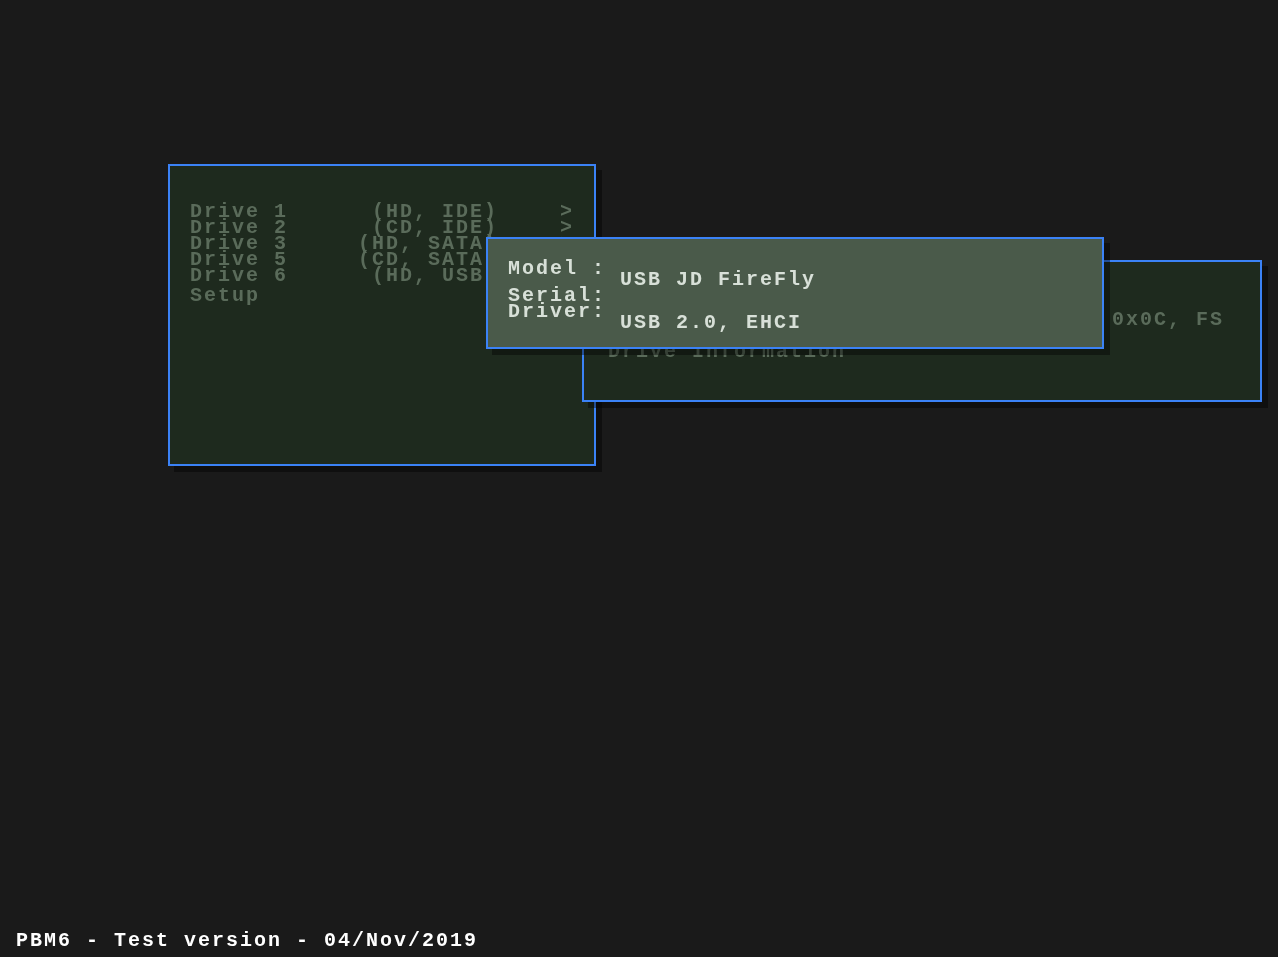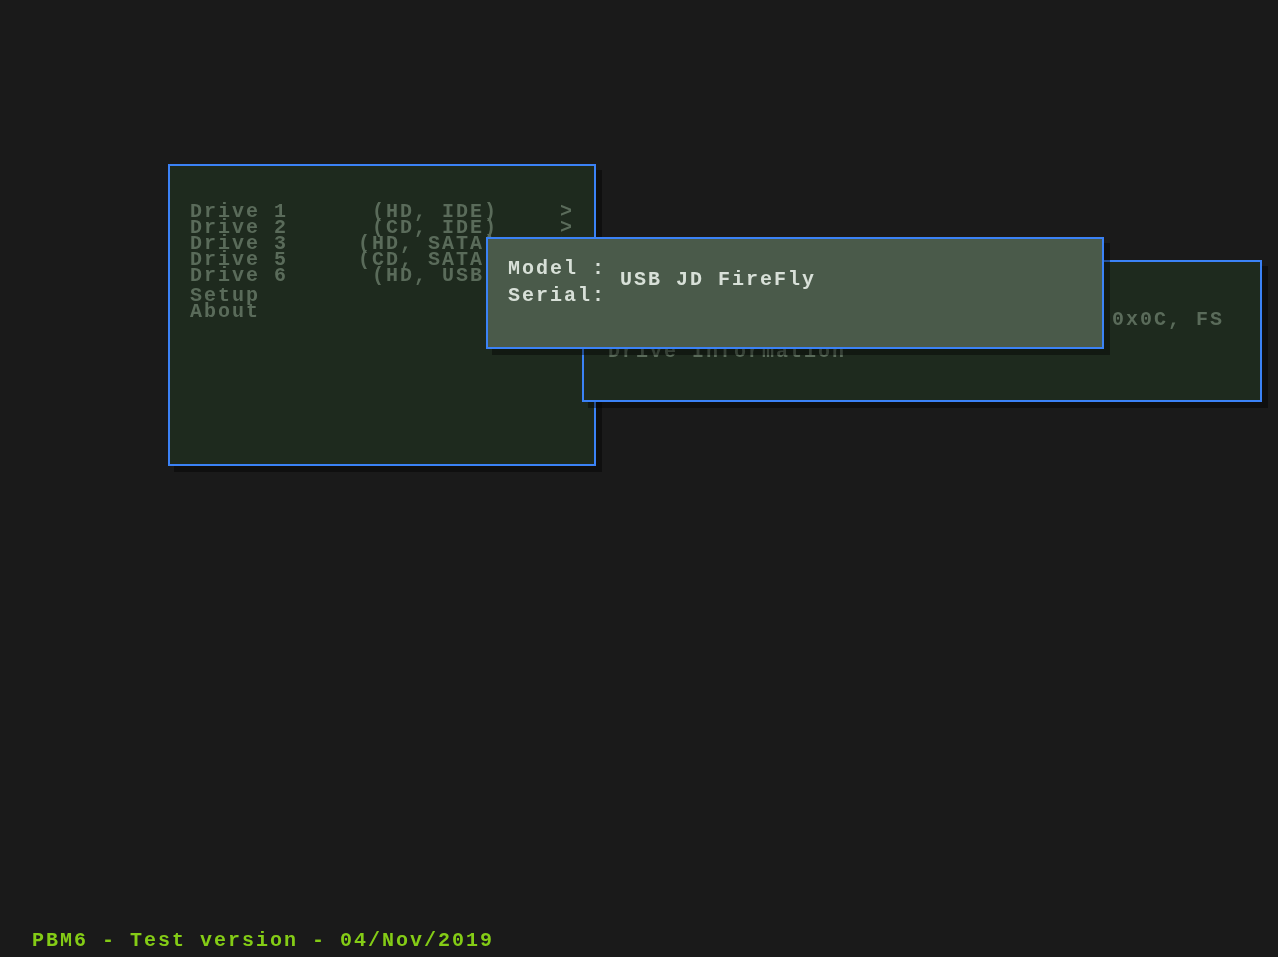--- a/index.html
+++ b/index.html
@@ -76,22 +76,22 @@
     color: #d8e0d8;
     line-height: 16px;
     white-space: pre;
     display: flex;
   }
   .info-label { width: 112px; white-space: pre; }
   .info-value { color: #d8e0d8; margin-top: 11px; }
   .footer {
     position: absolute;
     bottom: 5px;
-    left: 32px;
-    color: #84cc16;
+    left: 16px;
+    color: #ffffff;
     white-space: pre;
     text-align: center;
   }
 </style>
 </head>
 <body>
 
 <div class="panel main-panel">
   <div class="drive-row">
     <span class="drive-text"><span>Drive 1</span>      <span>(HD, IDE)</span></span>
@@ -108,33 +108,36 @@
   <div class="drive-row">
     <span class="drive-text"><span>Drive 5</span>     <span>(CD, SATA)</span></span>
     <span class="drive-arrow">&gt;</span>
   </div>
   <div class="drive-row">
     <span class="drive-text"><span>Drive 6</span>      <span>(HD, USB)</span></span>
     <span class="drive-arrow">&gt;</span>
   </div>
   <div class="menu-section">
     <div class="menu-item">Setup</div>
-    <div class="menu-item">About</div>
   </div>
 </div>
 
 <div class="panel back-panel">
   <div class="back-text">0x0C, FS</div>
   <div class="back-label">Drive Information</div>
 </div>
 
 <div class="panel info-panel">
   <div class="info-row">
     <span class="info-label">Model :</span>
     <span class="info-value">USB JD FireFly</span>
   </div>
   <div class="info-row">
     <span class="info-label">Serial:</span>
     <span class="info-value"></span>
   </div>
+  <div class="info-row">
+    <span class="info-label">Driver:</span>
+    <span class="info-value">USB 2.0, EHCI</span>
+  </div>
 </div>
 
 <div class="footer">PBM6 - Test version - 04/Nov/2019</div>
 
 </body></html>

